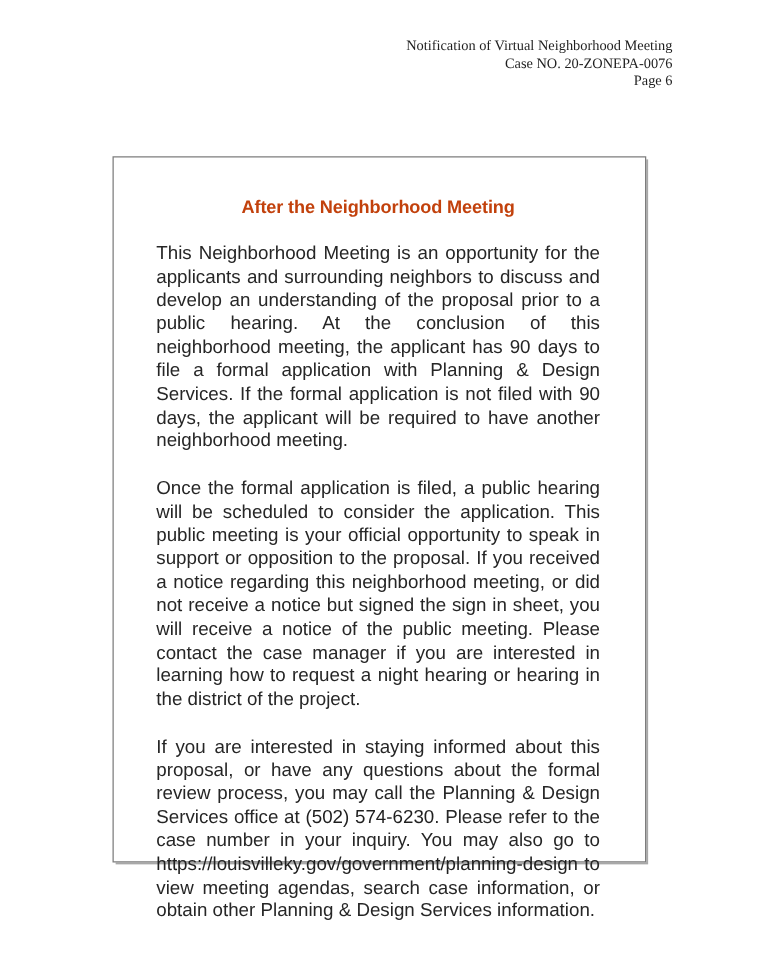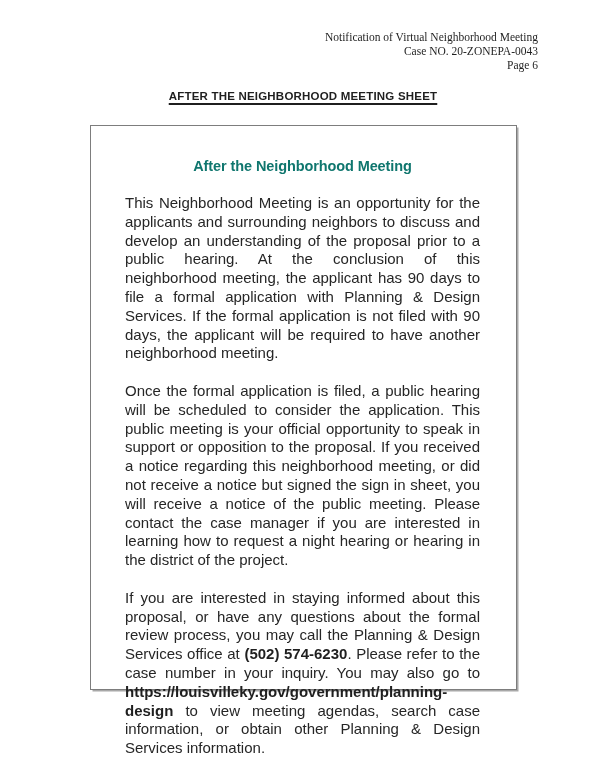--- a/index.html
+++ b/index.html
@@ -52,47 +52,46 @@
     border: 1px solid #7d7d7d;
     box-shadow: 2px 2px 0 -0.5px #a8a8a8;
     padding: 32px 36px 0 34px;
   }
   .box-title {
     margin: 0 0 20px 0;
     text-align: center;
     font-size: 14.5px;
     font-weight: bold;
     letter-spacing: -0.1px;
-    color: #0f766e;
+    color: #c2410c;
   }
   .content-box p {
     margin: 0 0 18.8px 0;
     font-size: 15px;
     line-height: 18.8px;
     text-align: justify;
     text-justify: inter-word;
     color: #262626;
   }
   .content-box p strong {
-    font-weight: bold;
+    font-weight: normal;
     color: #1f1f1f;
   }
 </style>
 </head>
 <body>
 
 <div class="page">
 
   <div class="page-header">
     <div>Notification of Virtual Neighborhood Meeting</div>
-    <div>Case NO. 20-ZONEPA-0043</div>
+    <div>Case NO. 20-ZONEPA-0076</div>
     <div>Page 6</div>
   </div>
 
-  <h1 class="sheet-heading">AFTER THE NEIGHBORHOOD MEETING SHEET</h1>
 
   <div class="content-box">
     <h2 class="box-title">After the Neighborhood Meeting</h2>
 
     <p>This Neighborhood Meeting is an opportunity for the applicants and surrounding neighbors to discuss and develop an understanding of the proposal prior to a public hearing.  At the conclusion of this neighborhood meeting, the applicant has 90 days to file a formal application with Planning &amp; Design Services.  If the formal application is not filed with 90 days, the applicant will be required to have another neighborhood meeting.</p>
 
     <p>Once the formal application is filed, a public hearing will be scheduled to consider the application.  This public meeting is your official opportunity to speak in support or opposition to the proposal.  If you received a notice regarding this neighborhood meeting, or did not receive a notice but signed the sign in sheet, you will receive a notice of the public meeting.  Please contact the case manager if you are interested in learning how to request a night hearing or hearing in the district of the project.</p>
 
     <p><span>If you are interested in staying informed about this proposal, or have any questions about the formal review process, you may call the Planning &amp; Design Services office at </span><strong>(502) 574-6230</strong><span>.  Please refer to the case number in your inquiry.  You may also go to </span><strong>https://louisvilleky.gov/government/planning-design</strong><span> to view meeting agendas, search case information, or obtain other Planning &amp; Design Services information.</span></p>
   </div>

